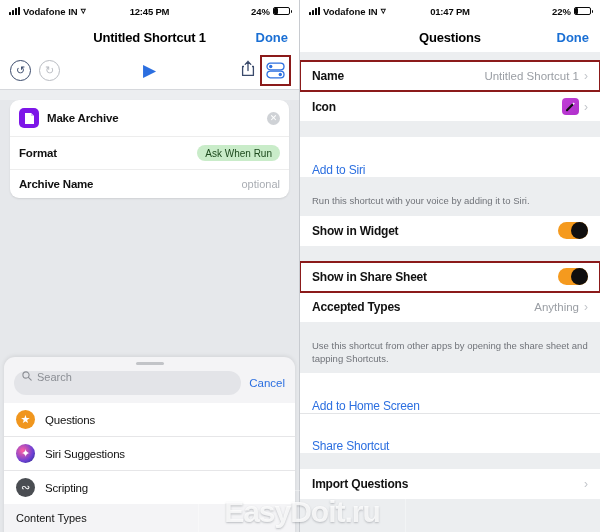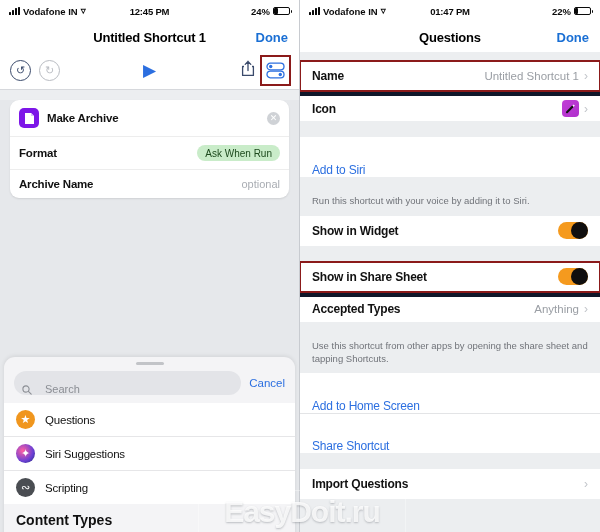--- a/index.html
+++ b/index.html
@@ -89,41 +89,41 @@
   .sheet {
     position:absolute; left:4px; right:4px; bottom:0;
     background:#f4f4f6; border-radius:11px 11px 0 0;
     box-shadow:0 -1px 4px rgba(0,0,0,0.09);
     overflow:hidden; height:185px;
   }
   .grabber { width:28px; height:3px; border-radius:2px; background:#c2c4c8; margin:5px auto 3px auto; }
   .search-row { display:flex; align-items:center; gap:8px; padding:3px 10px 8px 10px; }
   .search-field {
     flex:1; background:#e3e4e8; border-radius:12px; height:24px;
-    display:flex; align-items:flex-end; gap:13px; padding:0 8px;
+    display:flex; align-items:flex-start; gap:5px; padding:0 8px;
   }
   .search-ph { font-size:11px; color:#8b8e94; }
   .cancel-link { font-size:11.5px; color:#2c6fe0; }
   .cat-list { background:#ffffff; }
   .cat-row { display:flex; align-items:center; gap:10px; padding:7px 12px; min-height:33px; }
   .cat-row + .cat-row { border-top:1px solid #e6e6e8; }
   .cat-icon { width:19px; height:19px; border-radius:50%; flex-shrink:0; display:flex; align-items:center; justify-content:center; color:#fff; font-size:11px; line-height:1; }
   .cat-label { font-size:11.5px; color:#111; letter-spacing:-0.2px; }
-  .sec-head { padding:8px 12px 4px 12px; font-size:14px; font-weight:bold; color:#111; background:#f4f4f6; }
+  .sec-head { padding:8px 12px 4px 12px; font-size:11px; font-weight:normal; color:#111; background:#f4f4f6; }
 
   
   .right-body { height:calc(532px - 22px - 30px); background:#eceef0; overflow:hidden; }
   .gap { height:9px; background:#eceef0; }
   .gap.lg { height:16px; }
   .group { background:#ffffff; }
   .row {
     display:flex; align-items:center; justify-content:space-between;
     padding:0 12px; height:30px; background:#ffffff;
   }
-  .row + .row { border-top:5px solid #0f172a; }
+  .row + .row { border-top:1px solid #0f172a; }
   .row-label { font-size:12px; font-weight:bold; color:#111; letter-spacing:-0.2px; }
   .row-right { display:flex; align-items:center; gap:5px; }
   .row-value { font-size:11.5px; color:#9a9ea4; }
   .chev { color:#c2c5ca; font-size:12px; line-height:1; }
   .link-row { padding:0 12px; height:40px; display:flex; align-items:flex-end; background:#ffffff; }
   .link-text { font-size:12px; color:#2c6fe0; letter-spacing:-0.2px; }
   .footnote { padding:18px 12px 8px 12px; font-size:9.5px; color:#707379; line-height:1.35; background:#eceef0; }
   .icon-chip {
     width:17px; height:17px; border-radius:4px;
     background:linear-gradient(135deg,#c13fd6,#b030cc);

